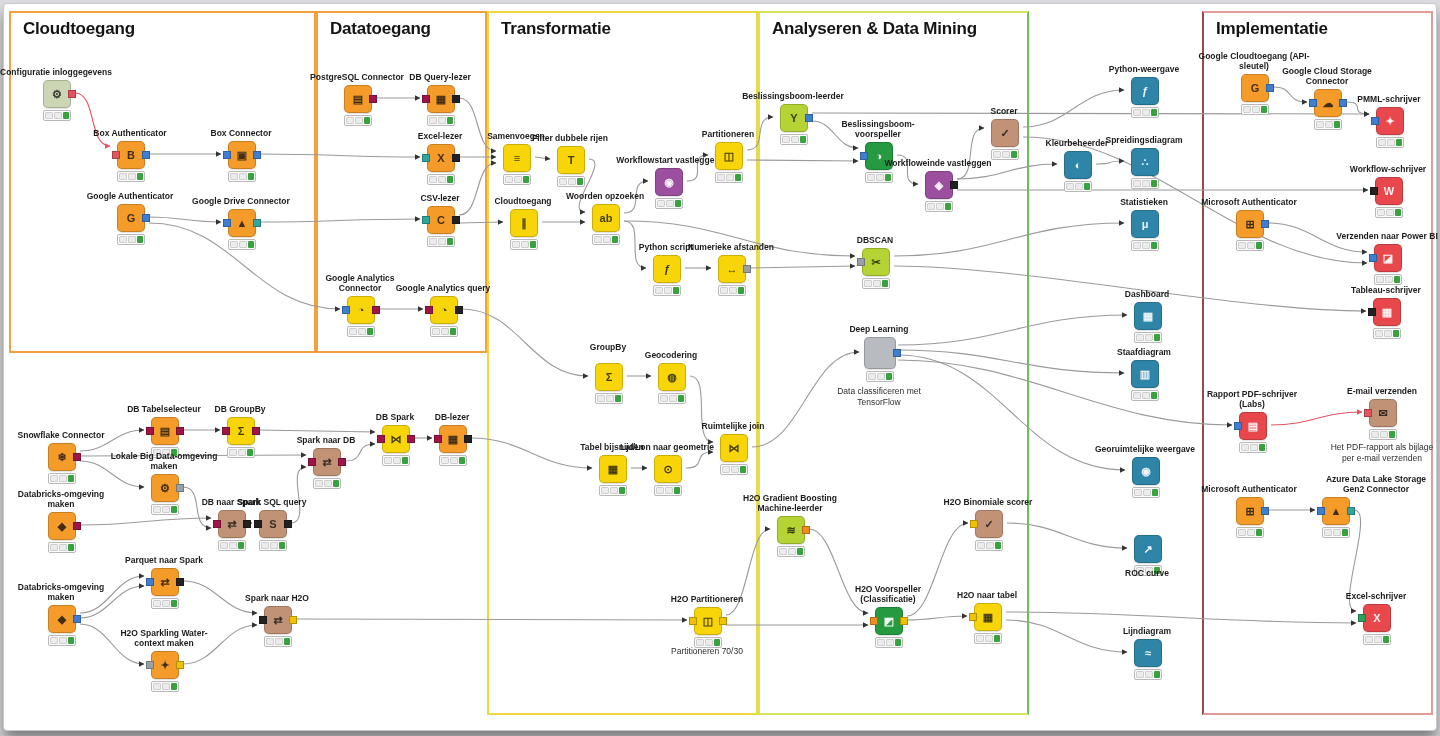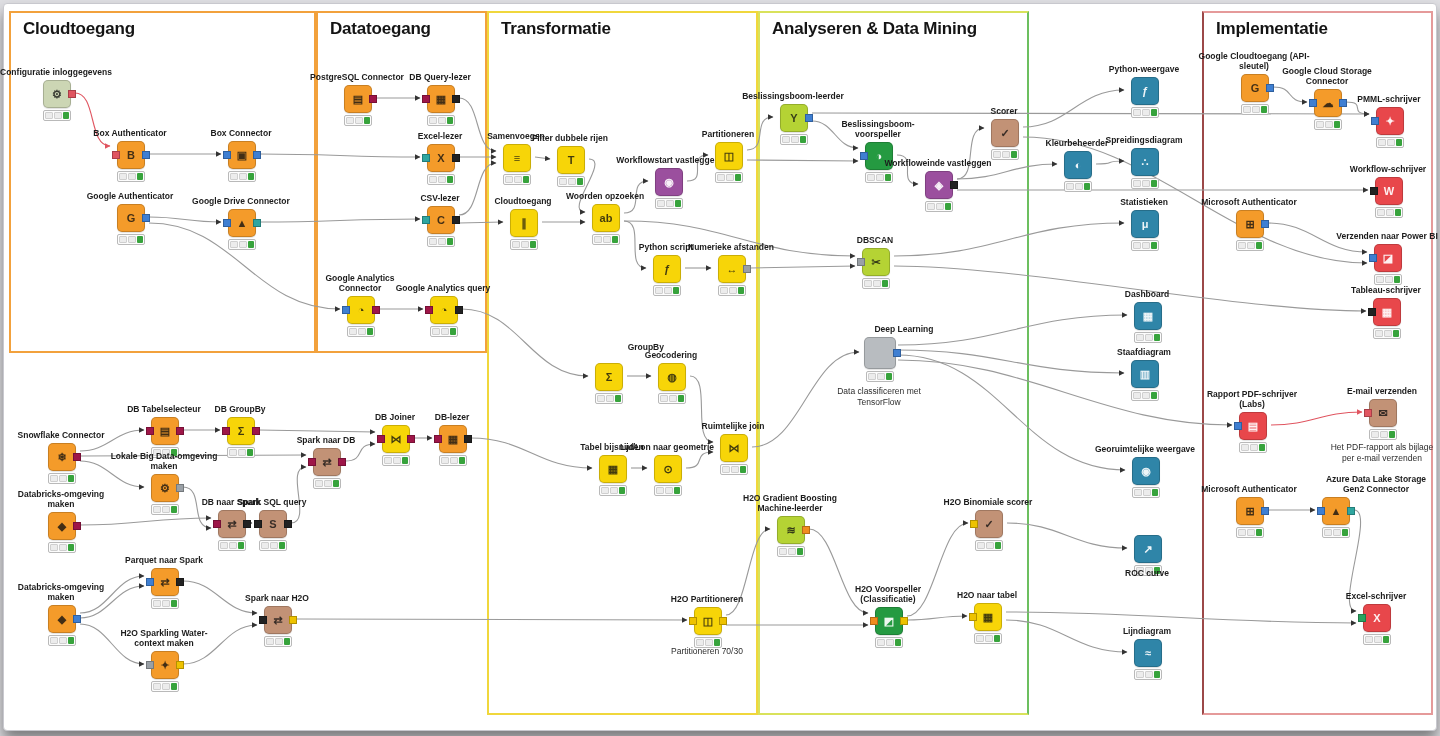--- a/index.html
+++ b/index.html
@@ -316,21 +316,21 @@
         <div class="nlabel" style="left: 727px; top: 248px;">Numerieke afstanden</div>
         <div class="port" style="left: 739px; top: 261px; background: rgb(154, 160, 166);"></div>
         <div class="nicon" style="left: 714px; top: 251px; width: 26px; height: 26px; background: rgb(247, 213, 8); color: rgba(15, 15, 15, 0.78);">↔</div>
         <div class="pill" style="left: 714px; top: 281px;">
           <span class="s1"></span>
           <span class="s2"></span>
           <span class="s3"></span>
         </div>
       </div>
       <div class="node">
-        <div class="nlabel" style="left: 604px; top: 348px; text-align: right;">GroupBy</div>
+        <div class="nlabel" style="left: 604px; top: 348px;">GroupBy</div>
         <div class="nicon" style="left: 591px; top: 359px; width: 26px; height: 26px; background: rgb(247, 213, 8); color: rgba(15, 15, 15, 0.78);">Σ</div>
         <div class="pill" style="left: 591px; top: 389px;">
           <span class="s1"></span>
           <span class="s2"></span>
           <span class="s3"></span>
         </div>
       </div>
       <div class="node">
         <div class="nlabel" style="left: 667px; top: 356px;">Geocodering</div>
         <div class="nicon" style="left: 654px; top: 359px; width: 26px; height: 26px; background: rgb(247, 213, 8); color: rgba(15, 15, 15, 0.78);">◍</div>
@@ -421,21 +421,21 @@
         <div class="nlabel" style="left: 871px; top: 241px;">DBSCAN</div>
         <div class="port" style="left: 853px; top: 254px; background: rgb(154, 160, 166);"></div>
         <div class="nicon" style="left: 858px; top: 244px; width: 26px; height: 26px; background: rgb(181, 211, 52); color: rgba(15, 15, 15, 0.78);">✂</div>
         <div class="pill" style="left: 858px; top: 274px;">
           <span class="s1"></span>
           <span class="s2"></span>
           <span class="s3"></span>
         </div>
       </div>
       <div class="node">
-        <div class="nlabel" style="left: 900px; top: 330px; text-align: center;">Deep Learning</div>
+        <div class="nlabel" style="left: 875px; top: 330px; text-align: center;">Deep Learning</div>
         <div class="port" style="left: 889px; top: 345px; background: rgb(63, 127, 210);"></div>
         <div class="nicon" style="left: 860px; top: 333px; width: 30px; height: 30px; background: rgb(184, 188, 192); color: rgba(15, 15, 15, 0.78);"></div>
         <div class="pill" style="left: 862px; top: 367px;">
           <span class="s1"></span>
           <span class="s2"></span>
           <span class="s3"></span>
         </div>
       </div>
       <div class="node">
         <div class="nlabel" style="left: 786px; top: 509px;">H2O Gradient Boosting Machine-leerder</div>
@@ -750,21 +750,21 @@
         <div class="port" style="left: 304px; top: 454px; background: rgb(158, 22, 72);"></div>
         <div class="port" style="left: 334px; top: 454px; background: rgb(158, 22, 72);"></div>
         <div class="nicon" style="left: 309px; top: 444px; width: 26px; height: 26px; background: rgb(194, 146, 118); color: rgba(15, 15, 15, 0.78);">⇄</div>
         <div class="pill" style="left: 309px; top: 474px;">
           <span class="s1"></span>
           <span class="s2"></span>
           <span class="s3"></span>
         </div>
       </div>
       <div class="node">
-        <div class="nlabel" style="left: 391px; top: 418px;">DB Joiner</div>
+        <div class="nlabel" style="left: 391px; top: 418px;">DB Spark</div>
         <div class="port" style="left: 373px; top: 431px; background: rgb(158, 22, 72);"></div>
         <div class="port" style="left: 403px; top: 431px; background: rgb(158, 22, 72);"></div>
         <div class="nicon" style="left: 378px; top: 421px; width: 26px; height: 26px; background: rgb(247, 213, 8); color: rgba(15, 15, 15, 0.78);">⋈</div>
         <div class="pill" style="left: 378px; top: 451px;">
           <span class="s1"></span>
           <span class="s2"></span>
           <span class="s3"></span>
         </div>
       </div>
       <div class="node">

